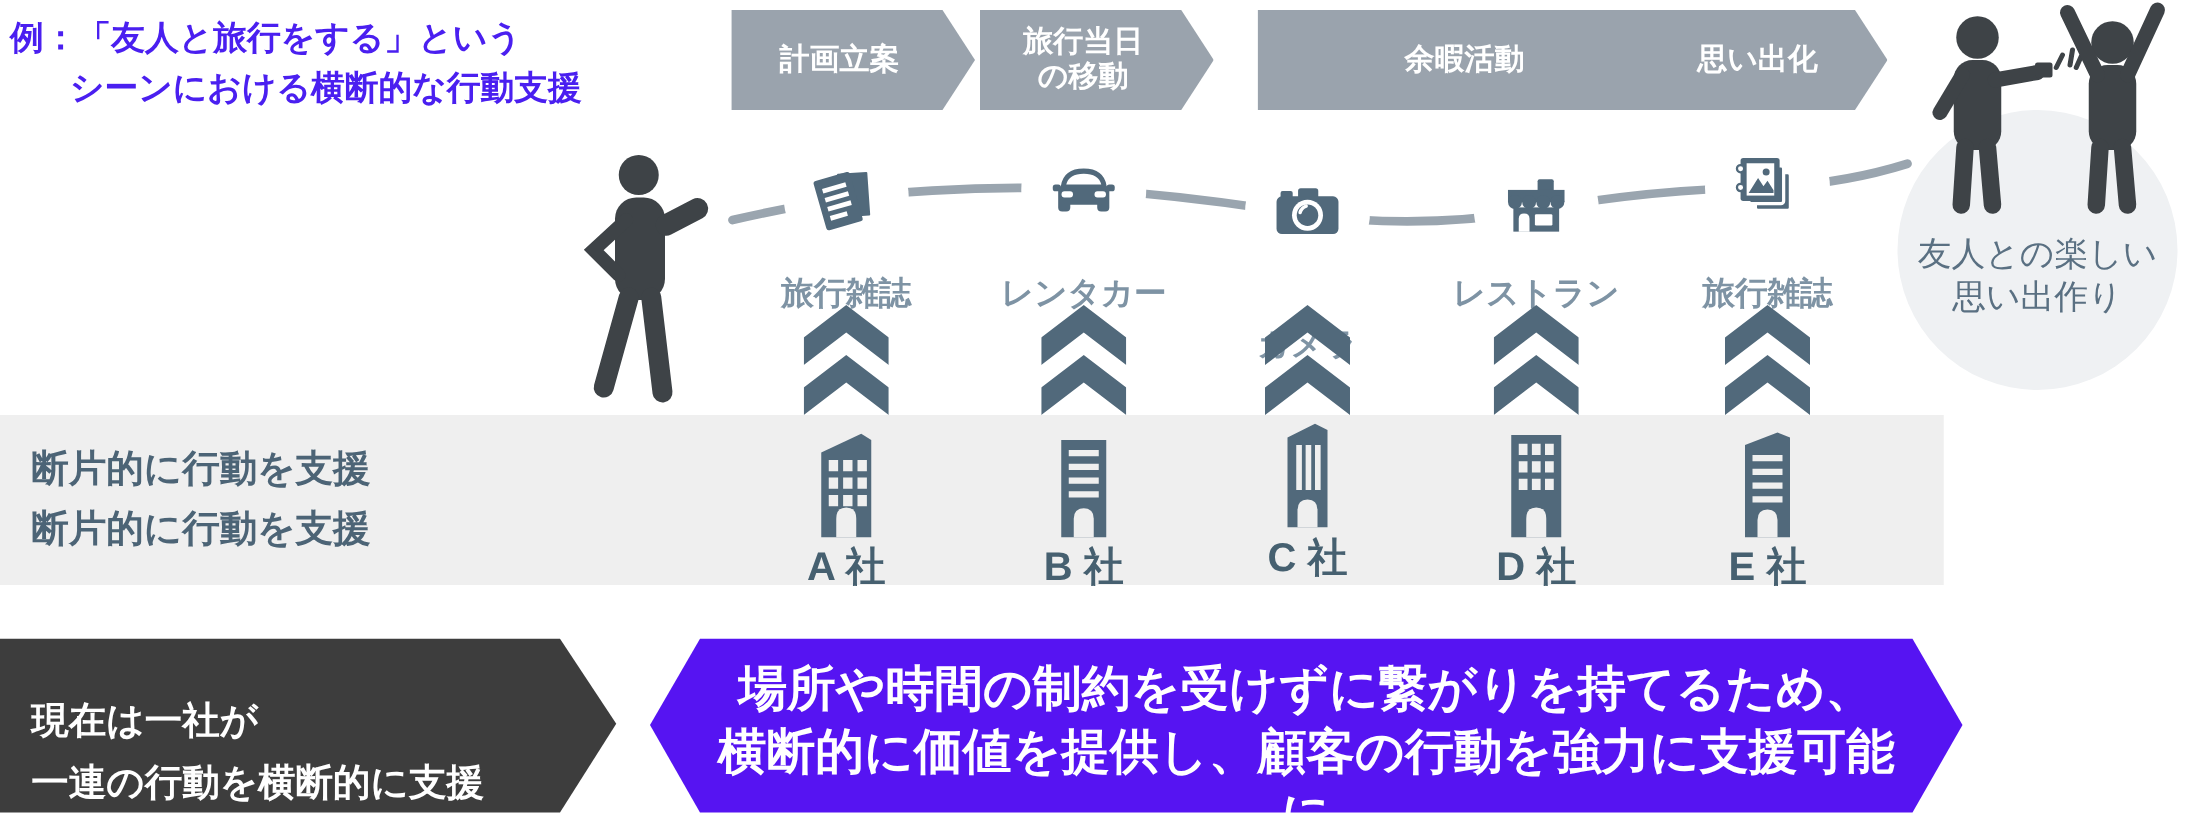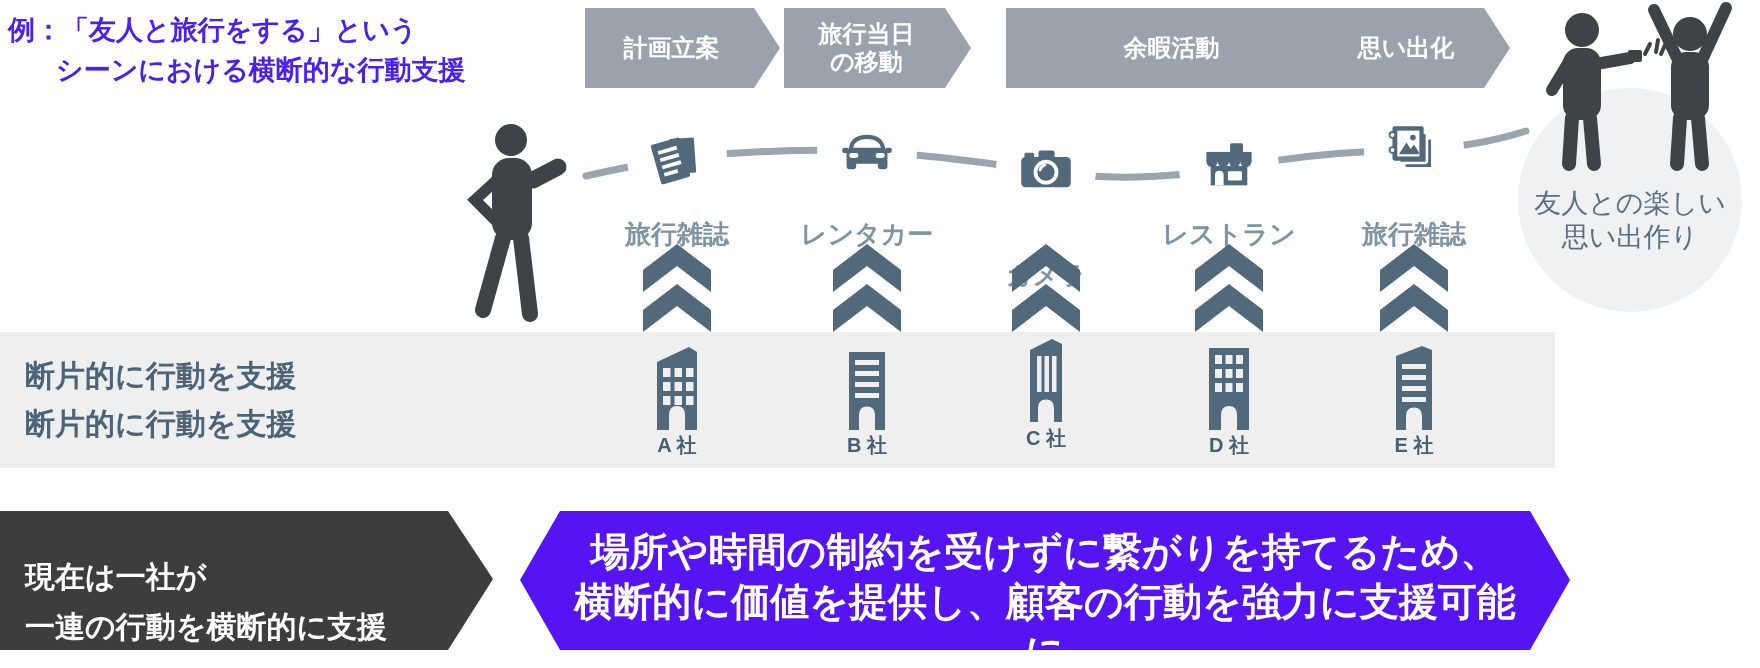--- a/index.html
+++ b/index.html
@@ -17,21 +17,21 @@
     display:flex;align-items:center;justify-content:center;text-align:center;
     line-height:1.18;white-space:pre-line;padding-right:22px;box-sizing:border-box;
     clip-path:polygon(0 0, calc(100% - 26px) 0, 100% 50%, calc(100% - 26px) 100%, 0 100%);
   }
   
   .jcircle{width:100px;height:100px;border-radius:50%;background:#ffffff;display:flex;align-items:center;justify-content:center;}
   .jlabel{width:170px;top:217px;text-align:center;color:#7E93A4;font-weight:bold;font-size:26px;}
   
   .pastband{left:0;top:332px;width:1555px;height:136px;background:#EFEFEF;}
   .pasttext{left:25px;top:352px;color:#4C6476;font-weight:bold;font-size:30px;line-height:48px;}
-  .complabel{width:120px;text-align:center;color:#466070;font-weight:bold;font-size:20px;}
+  .complabel{width:120px;text-align:center;color:#466070;font-weight:bold;font-size:32px;}
   
   .presenttext{left:25px;top:531px;color:#ffffff;font-weight:bold;font-size:30px;line-height:50px;margin-top:21px;}
   .benefittext{left:560px;top:527px;width:970px;color:#ffffff;font-weight:bold;font-size:39px;line-height:50px;text-align:center;}
   
   .goal{left:1518px;top:88px;width:224px;height:224px;border-radius:50%;background:#EFF1F3;}
   .goaltext{left:1518px;top:186px;width:224px;text-align:center;color:#5A7082;font-weight:normal;font-size:27px;line-height:34px;}
   svg{display:block;}
 </style>
 </head>
 <body>

